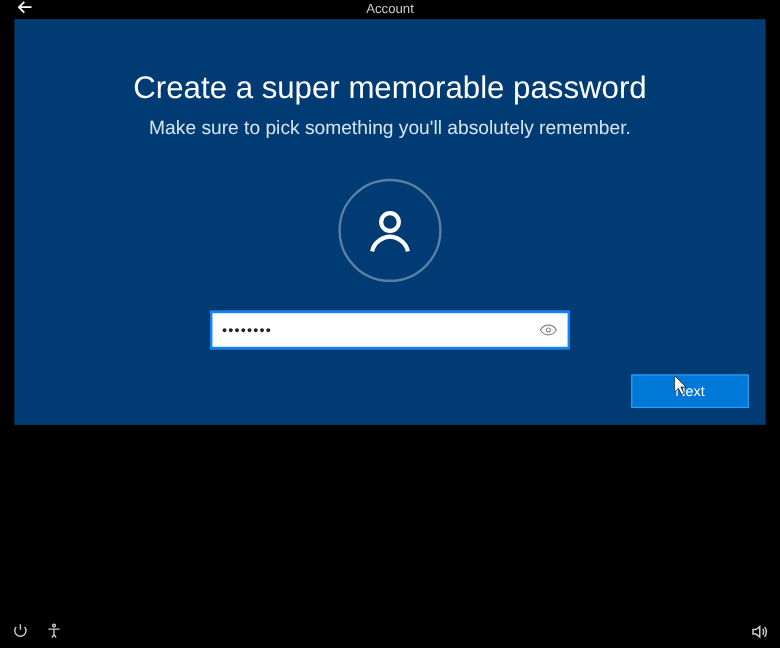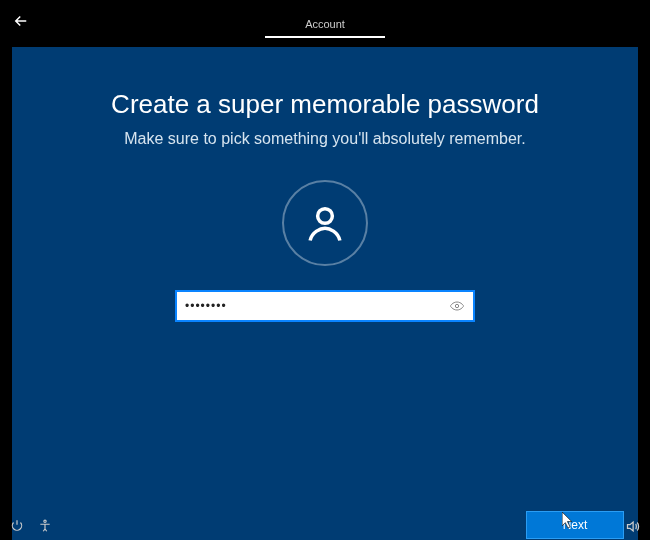--- a/index.html
+++ b/index.html
@@ -9,21 +9,21 @@
     }
     body {
       width: 650px;
       height: 540px;
       background: #000;
       font-family: "Segoe UI", -apple-system, sans-serif;
       overflow: hidden;
       position: relative;
     }
     .top-bar {
-      height: 47px;
+      height: 16px;
       display: flex;
       align-items: center;
       padding: 0 12px;
       position: relative;
     }
     .back-icon {
       color: #fff;
       font-size: 18px;
       cursor: pointer;
     }
@@ -34,21 +34,21 @@
       color: #ccc;
       font-size: 11px;
       padding: 8px 0 6px;
       border-bottom: 2px solid #fff;
       width: 120px;
       text-align: center;
     }
     .main-panel {
       background: #003c73;
       margin: 0 12px 0 12px;
-      height: 506px;
+      height: 338px;
       padding-top: 42px;
       text-align: center;
       position: relative;
     }
     .title {
       color: #fff;
       font-size: 26px;
       font-weight: 300;
       margin-bottom: 10px;
     }

